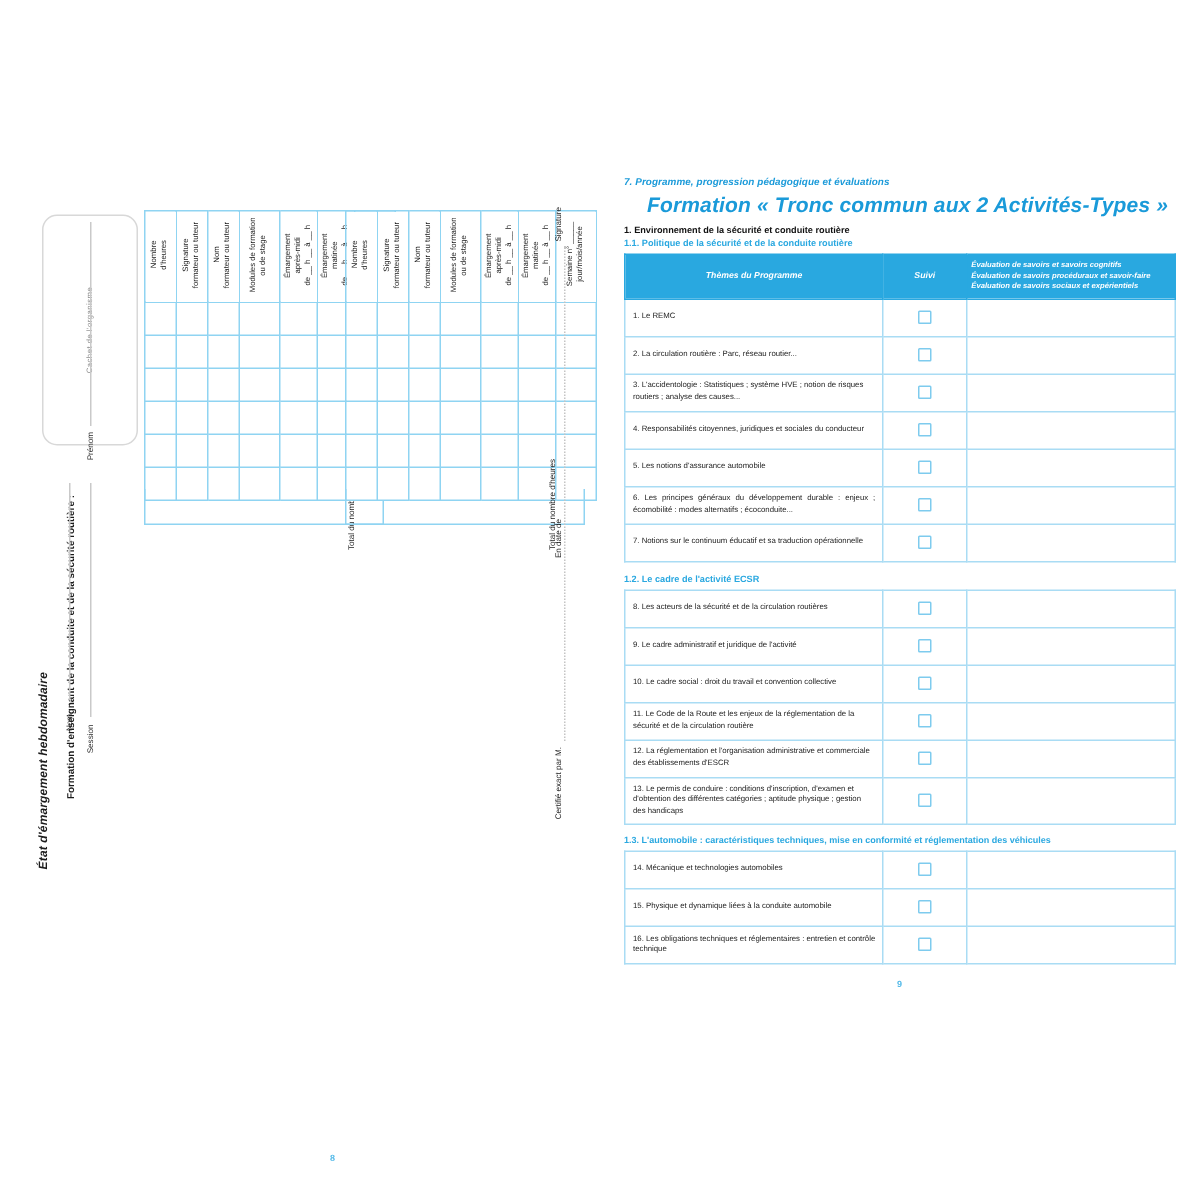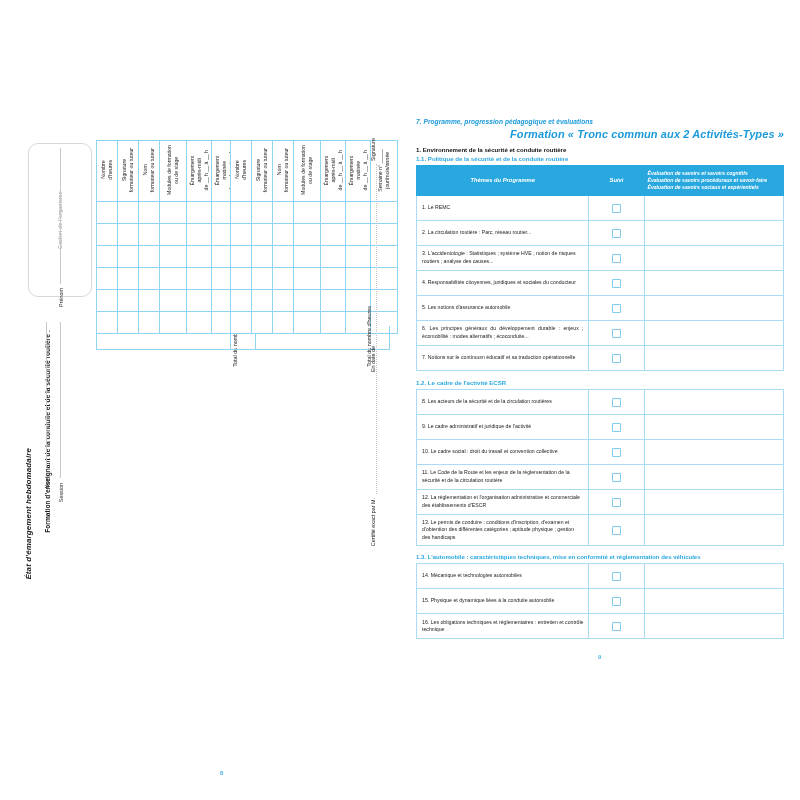--- a/index.html
+++ b/index.html
@@ -83,22 +83,22 @@
     font-size:6px;color:#4fb8e8;font-weight:bold;
   }
 
   
   .right-page{position:absolute;left:416px;top:118px;width:368px;height:560px;}
   .sec7{
     font-size:6.6px;font-weight:bold;font-style:italic;color:#1a9ad9;
     letter-spacing:.05px;margin:0 0 3px 0;
   }
   .formation-title{
-    font-size:11px;font-weight:bold;font-style:italic;color:#1a9ad9;
-    text-align:right;margin:0 0 6px 10px;letter-spacing:.1px;
+    font-size:14px;font-weight:bold;font-style:italic;color:#1a9ad9;
+    text-align:center;margin:0 0 6px 10px;letter-spacing:.1px;
   }
   .h-lvl1{
     font-size:6.1px;font-weight:bold;color:#111;margin:0 0 2px 0;
   }
   .h-lvl2{
     font-size:6.1px;font-weight:bold;color:#2aa8e0;margin:0 0 3px 0;
   }
   .h-lvl2.wide{font-size:6px;}
 
   table.prog{

